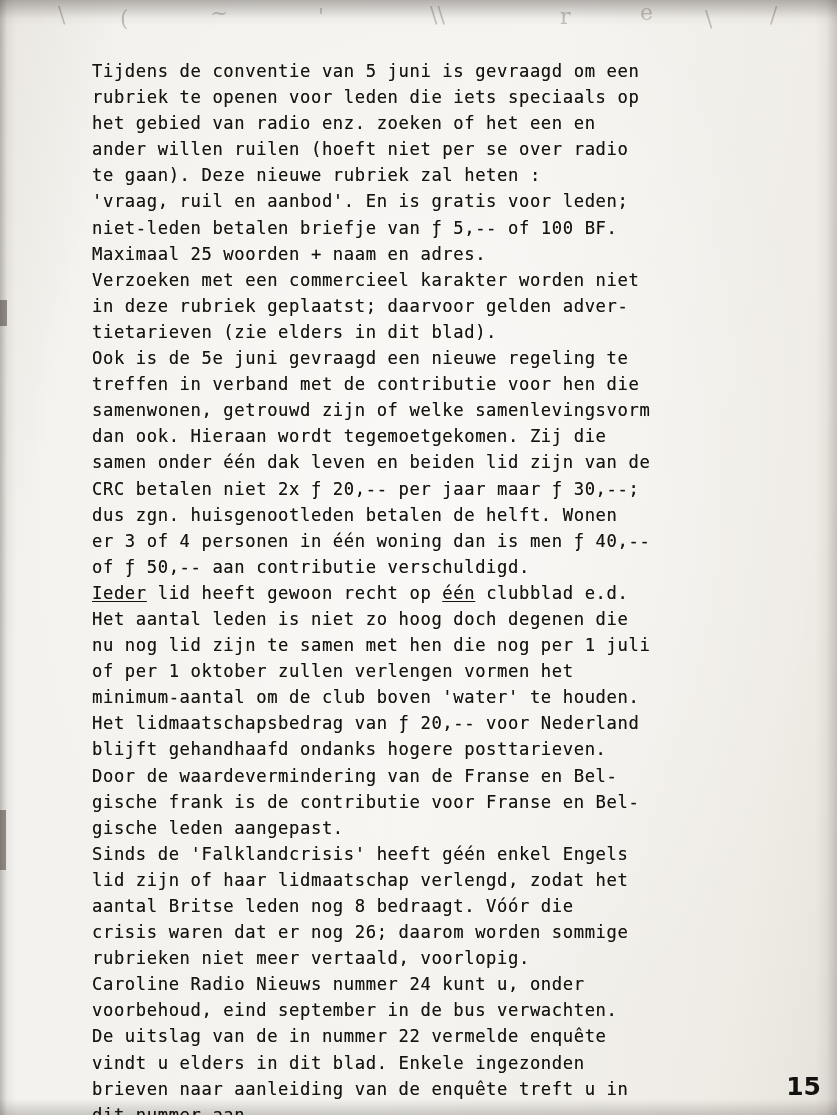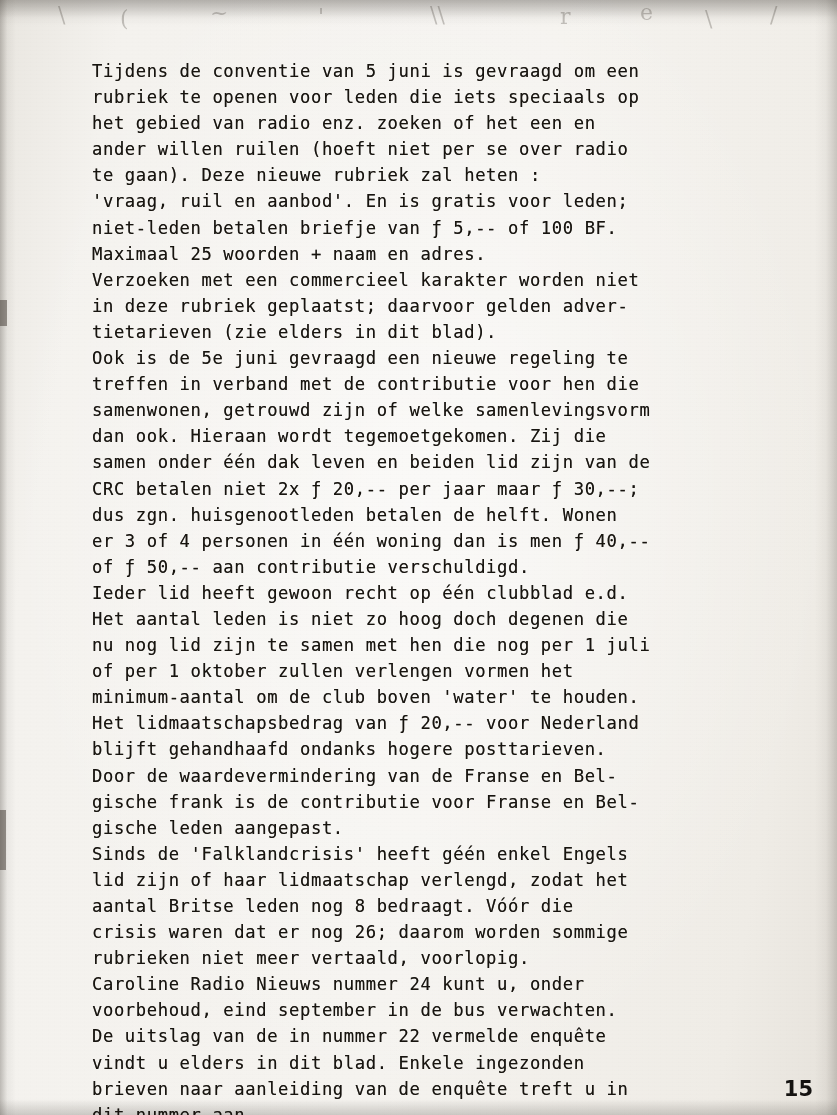--- a/index.html
+++ b/index.html
@@ -91,28 +91,28 @@
     line-height: 26.1px;
     color: #17140f;
     letter-spacing: 0.6px;
     white-space: pre-wrap;
     text-shadow: 0 0 0.6px rgba(20,17,12,0.55);
   }
   .body-text .ln {
     display: block;
     white-space: pre;
   }
-  .u { text-underline-offset: 2px; margin-top: 33px; }
+  .u { text-decoration: underline; text-underline-offset: 2px; margin-top: 33px; }
   .pagenum {
     position: absolute;
-    right: 24px;
+    right: 16px;
     bottom: 14px;
     font-family: "DejaVu Sans", sans-serif;
     font-weight: bold;
-    font-size: 21px;
+    font-size: 25px;
     color: #141210;
   }
 </style>
 </head>
 <body>
 
 <div class="page">
   <div class="grain"></div>
   <div class="edge-top"></div>
   <div class="edge-left"></div>

